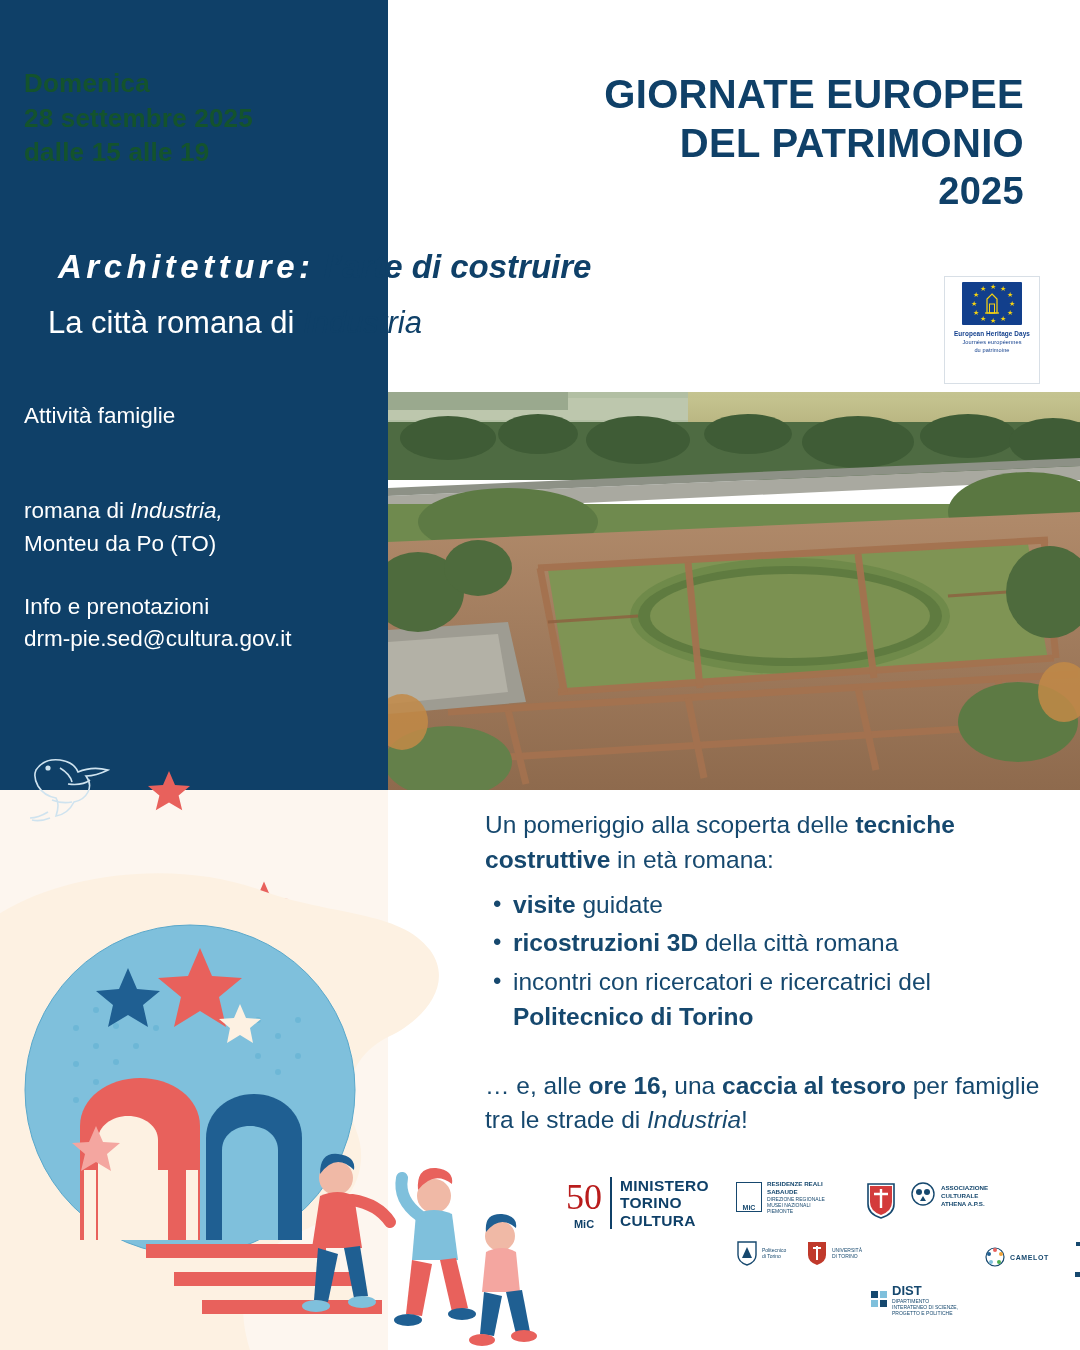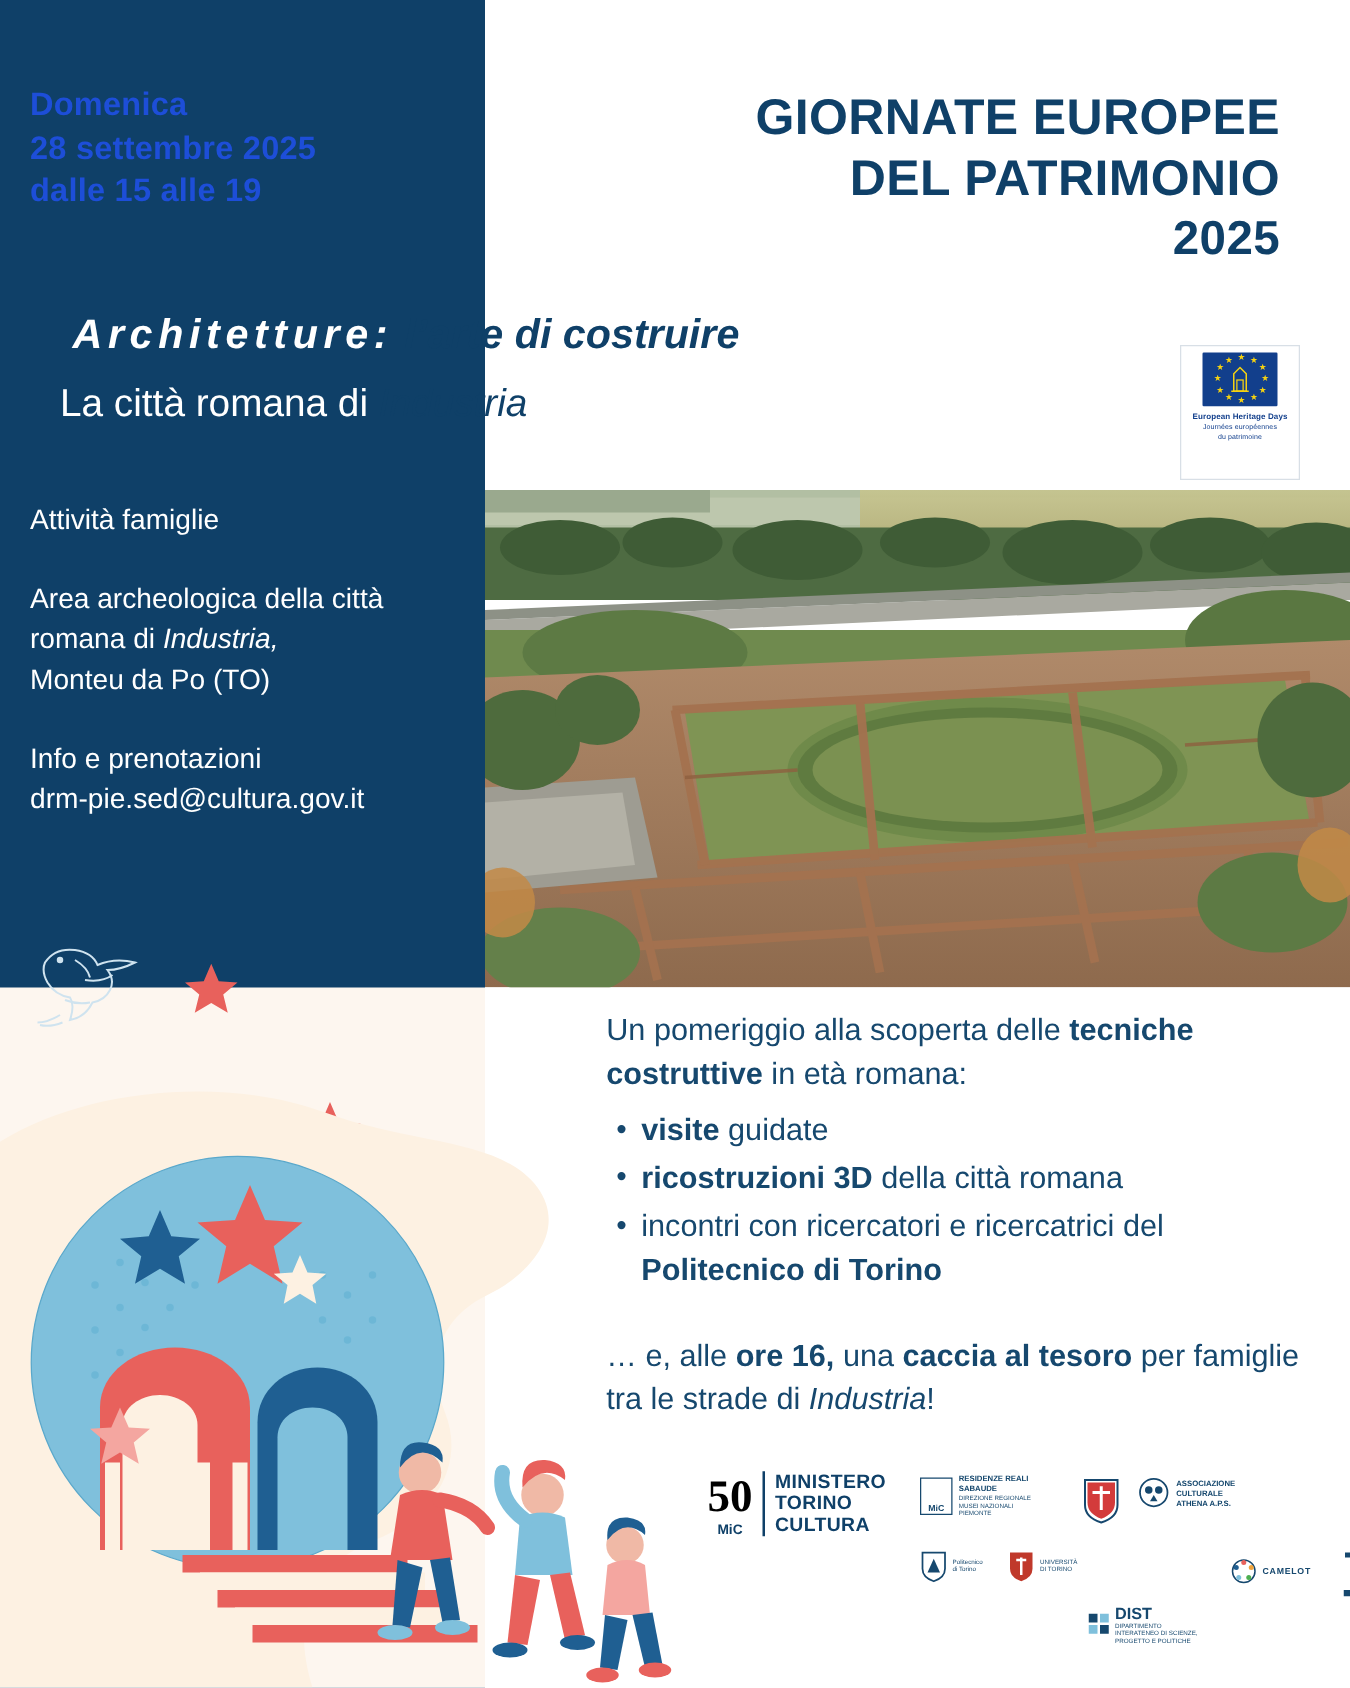--- a/index.html
+++ b/index.html
@@ -19,21 +19,21 @@
   }
   .navy-panel-lower {
     position: absolute; left: 0; top: 790px;
     width: 388px; height: 560px;
     background: #fdf6ef;
   }
 
   
   .date-block {
     position: absolute; left: 24px; top: 66px;
-    color: #1d4ed8; font-weight: bold; font-size: 26px; line-height: 1.33;
+    color: #14532d; font-weight: bold; font-size: 26px; line-height: 1.33;
     letter-spacing: .2px;
   }
 
   
   .ged-title {
     position: absolute; right: 56px; top: 70px;
     text-align: right; color: #0f4068;
     font-weight: bold; font-size: 40px; line-height: 1.22;
     letter-spacing: .3px;
   }
@@ -117,21 +117,21 @@
   
   .star { position: absolute; }
 
   
   .illus { position: absolute; left: 0; top: 840px; width: 560px; height: 510px; }
 
   
   .logos { position: absolute; left: 560px; top: 1168px; width: 500px; height: 130px; }
   .logo-box { position: absolute; }
   .mic-logo { left: 6px; top: 8px; width: 160px; height: 66px; }
-  .mic-50 { font-size: 36px; font-weight: bold; color: #000000; font-family: "Liberation Serif", serif; }
+  .mic-50 { font-size: 36px; font-weight: normal; color: #b91c1c; font-family: "Liberation Serif", serif; }
   .mic-text { font-size: 15.5px; font-weight: bold; color: #0f4068; line-height: 1.12; letter-spacing: .3px; }
   .small-logo-text { font-size: 6.2px; color: #16486e; line-height: 1.25; font-weight: bold; }
   .tiny { font-size: 5px; color: #16486e; line-height: 1.2; }
 </style>
 </head>
 <body>
 
 <div class="poster">
 
   <div class="navy-panel"></div>
@@ -179,21 +179,21 @@
   <div class="title-1">
     <span class="spaced">Architetture:</span><span> l’arte di costruire</span>
   </div>
   <div class="title-2">
     <span>La città romana di </span><span class="dark ital">Industria</span>
   </div>
 
   <div class="info">
     <p>Attività famiglie</p>
     <p>
-      <span>Area archeologica della città</span><br>
+      <br>
       <span>romana di </span><span class="ital">Industria,</span><br>
       <span>Monteu da Po (TO)</span>
     </p>
     <p>
       <span>Info e prenotazioni</span><br>
       <span>drm-pie.sed@cultura.gov.it</span>
     </p>
   </div>
 
   <svg class="bird" viewBox="0 0 110 90">

